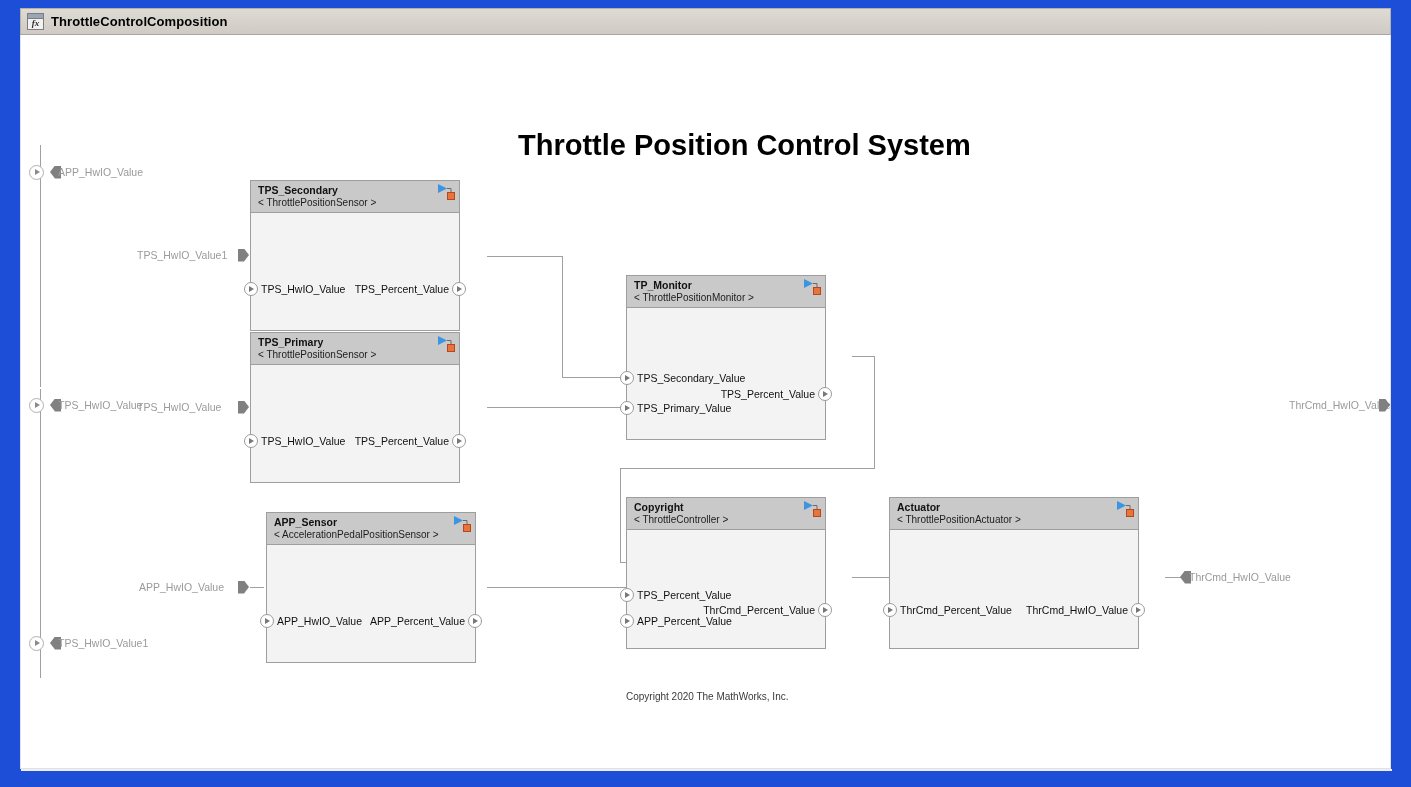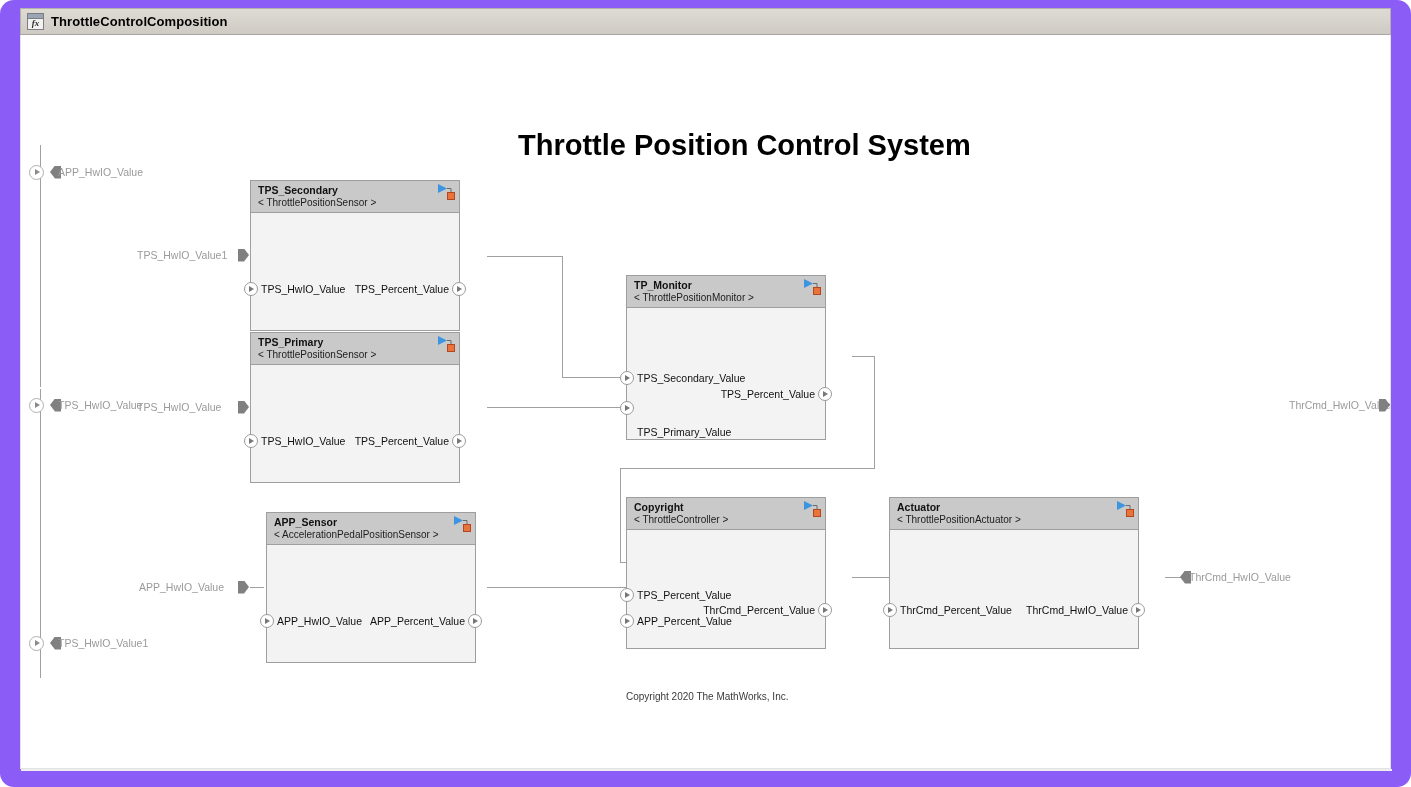--- a/index.html
+++ b/index.html
@@ -10,22 +10,21 @@
   }
   body {
     font-family: "Liberation Sans", sans-serif;
     -webkit-font-smoothing: antialiased;
   }
   #app {
     position: relative;
     width: 1411px;
     height: 787px;
     overflow: hidden;
-    background: #8b5cf6;
-    border-radius: 14px;
+    background: #1d4ed8;
   }
 
   
   .titlebar {
     position: absolute;
     left: 20px;
     top: 8px;
     width: 1371px;
     height: 27px;
     background: #d4d0c8;
@@ -393,21 +392,21 @@
       </div>
       <div class="component-body">
         <div class="port in" style="top:70px;">
           <span class="port-tri"></span>
         </div>
         <div class="port-label left" style="top:70px;">TPS_Secondary_Value</div>
 
         <div class="port in" style="top:100px;">
           <span class="port-tri"></span>
         </div>
-        <div class="port-label left" style="top:100px;margin-top:24px;">TPS_Primary_Value</div>
+        <div class="port-label left" style="top:100px;">TPS_Primary_Value</div>
 
         <div class="port out" style="top:86px;">
           <span class="port-tri"></span>
         </div>
         <div class="port-label right" style="top:86px;">TPS_Percent_Value</div>
       </div>
     </div>
 
     <div class="component" style="left:605px; top:462px; width:200px; height:152px;">
       <div class="component-header">

